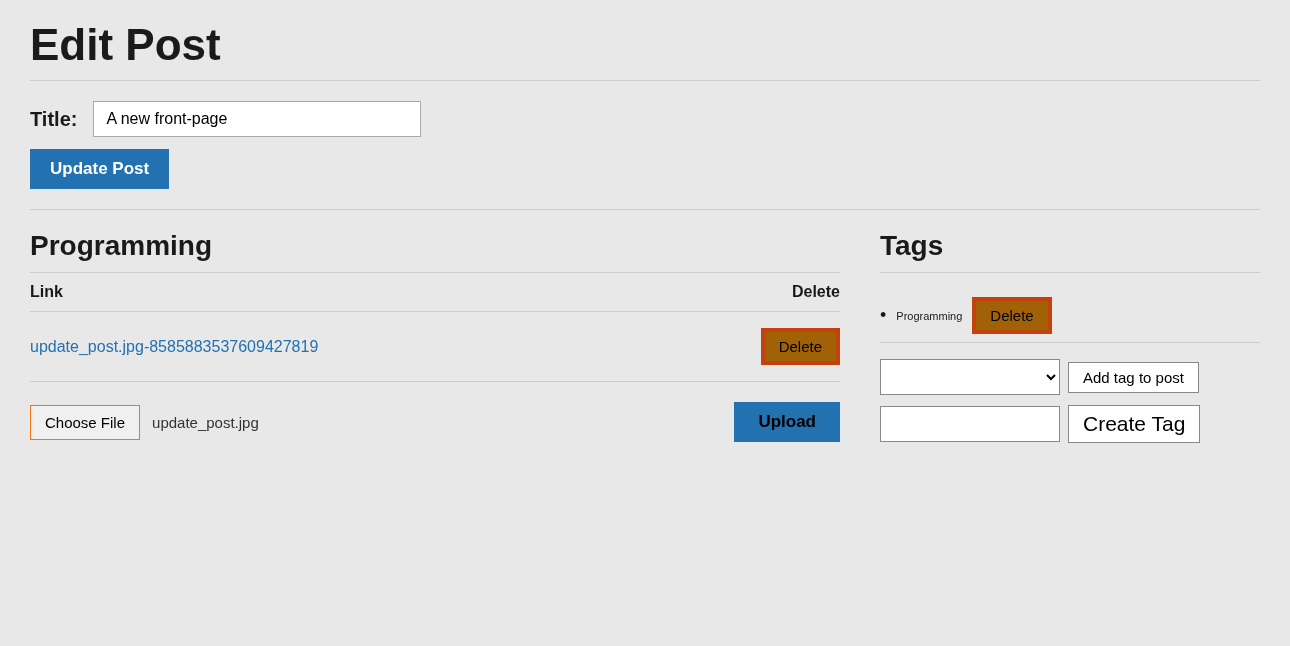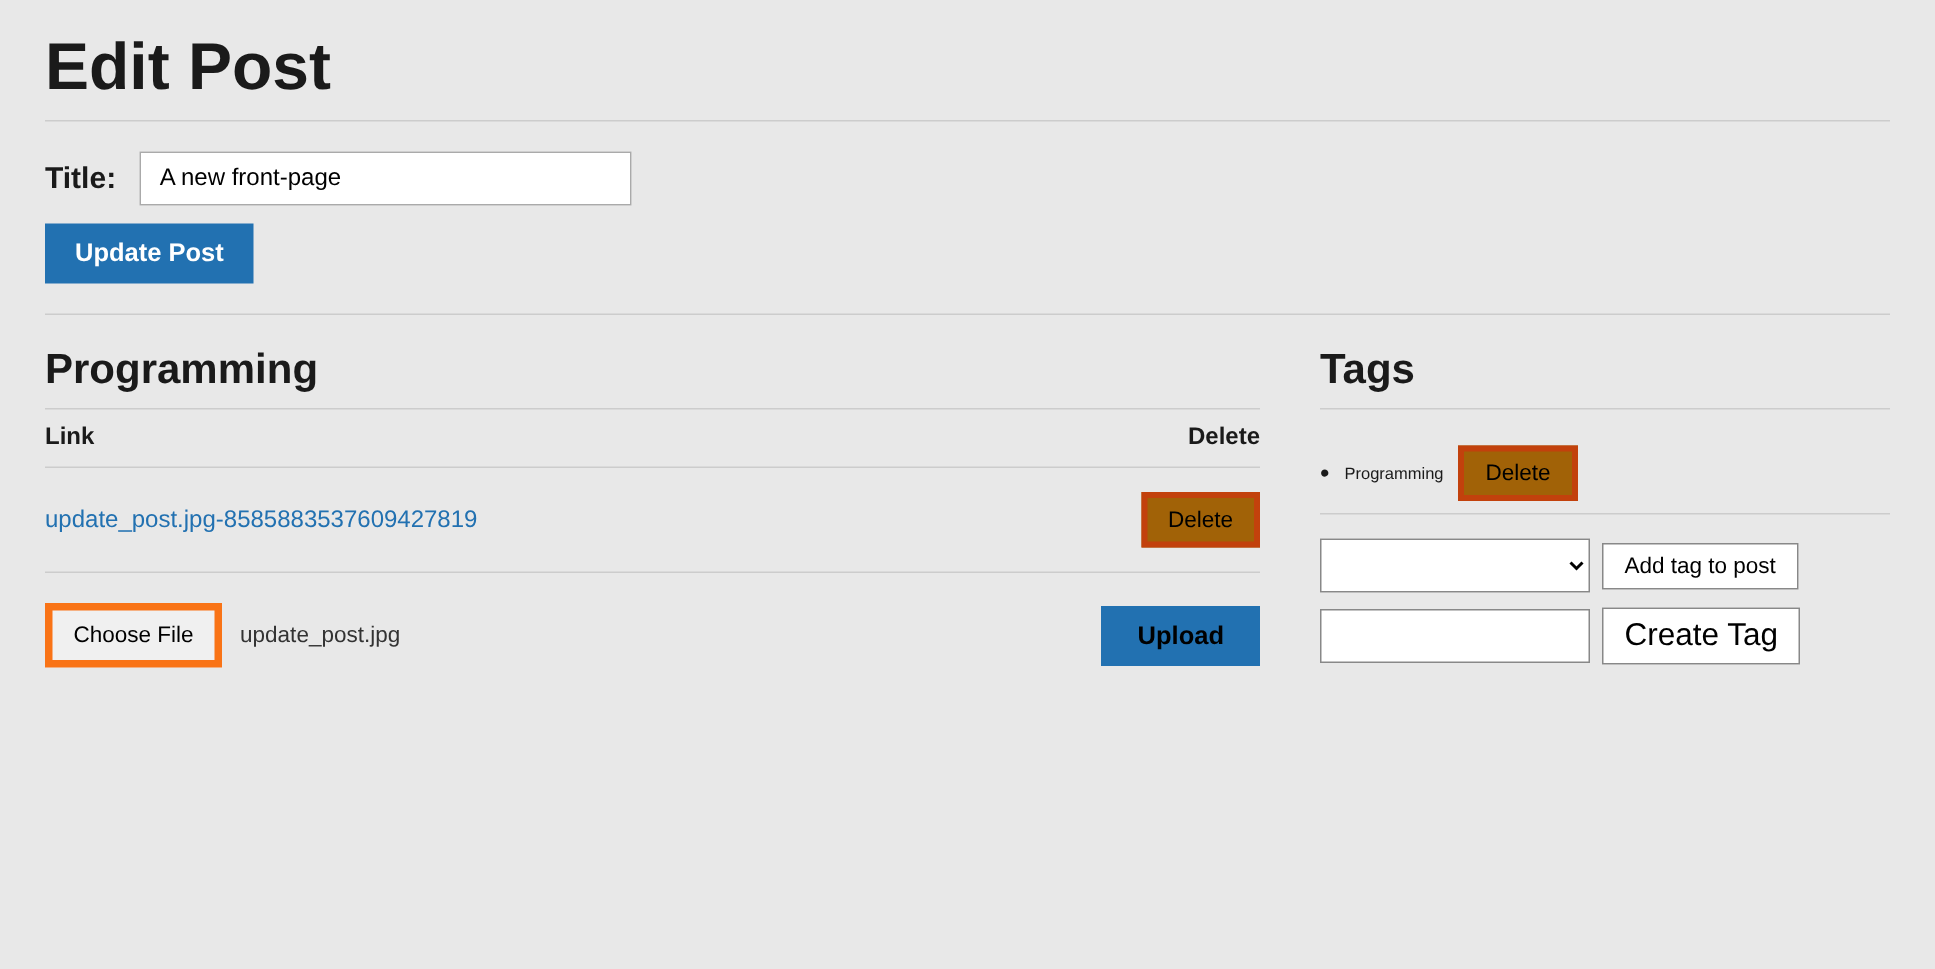--- a/index.html
+++ b/index.html
@@ -120,21 +120,21 @@
 
     .upload-row {
       display: flex;
       align-items: center;
       gap: 12px;
       margin-top: 20px;
     }
 
     .choose-file-btn {
       background: #f0f0f0;
-      border: 5px solid #f97316;
+      border: 1px solid #f97316;
       padding: 8px 14px;
       font-size: 15px;
       cursor: pointer;
     }
 
     .file-name-label {
       font-size: 15px;
       color: #333;
     }
 

